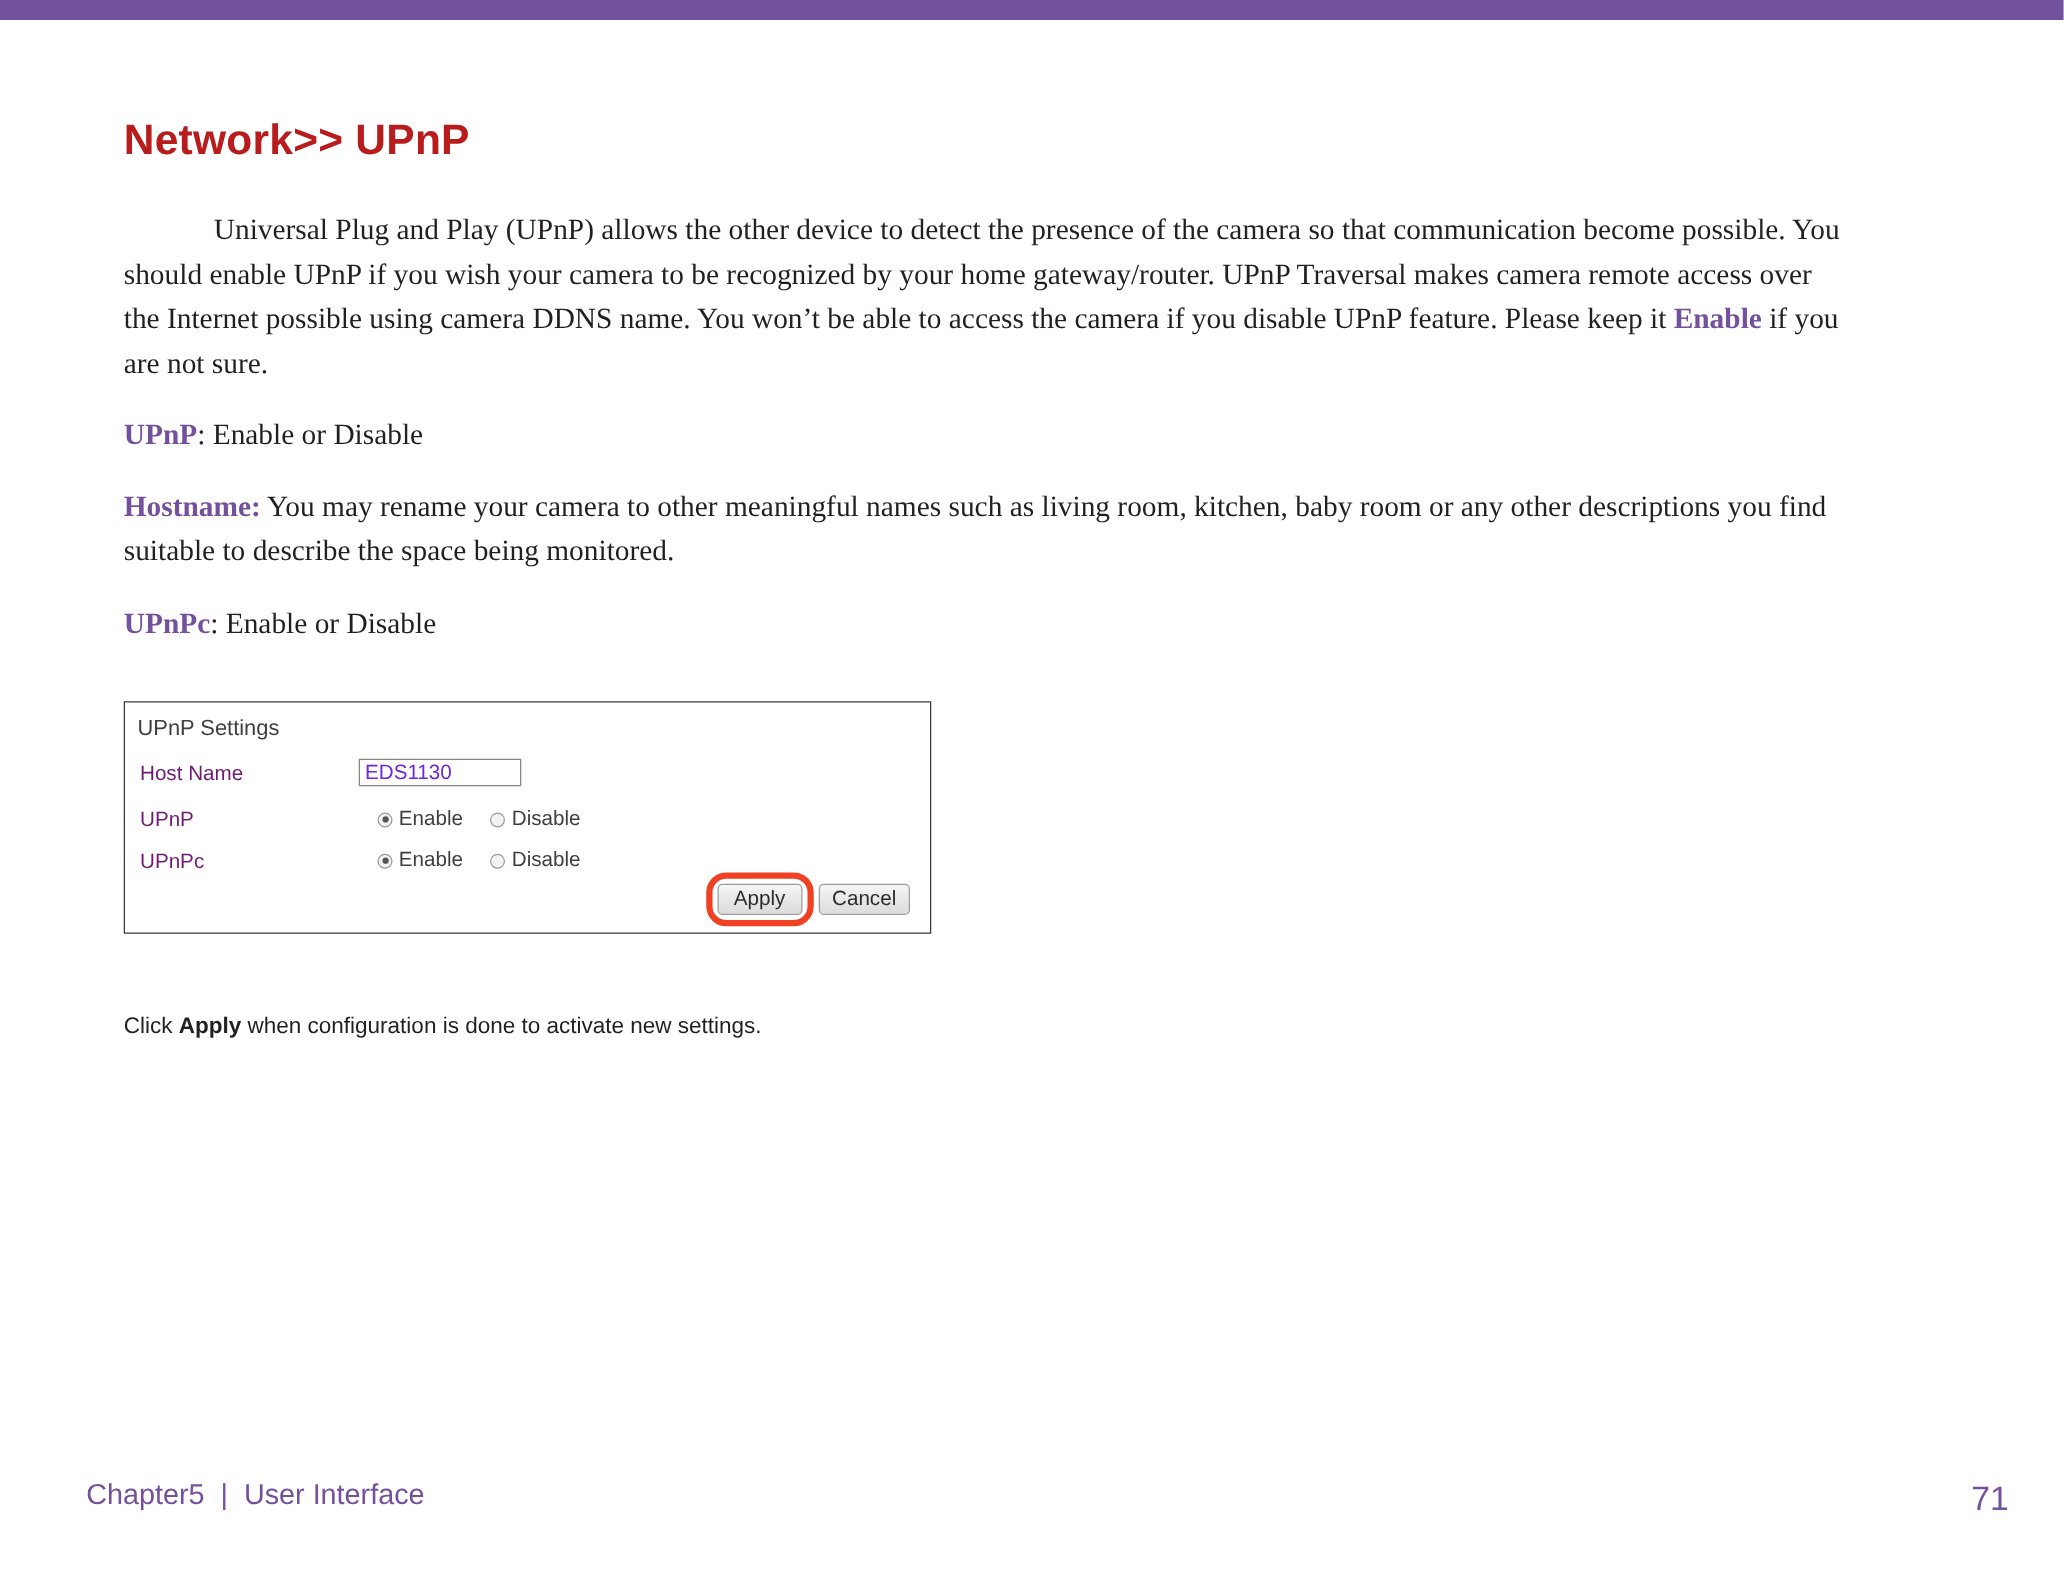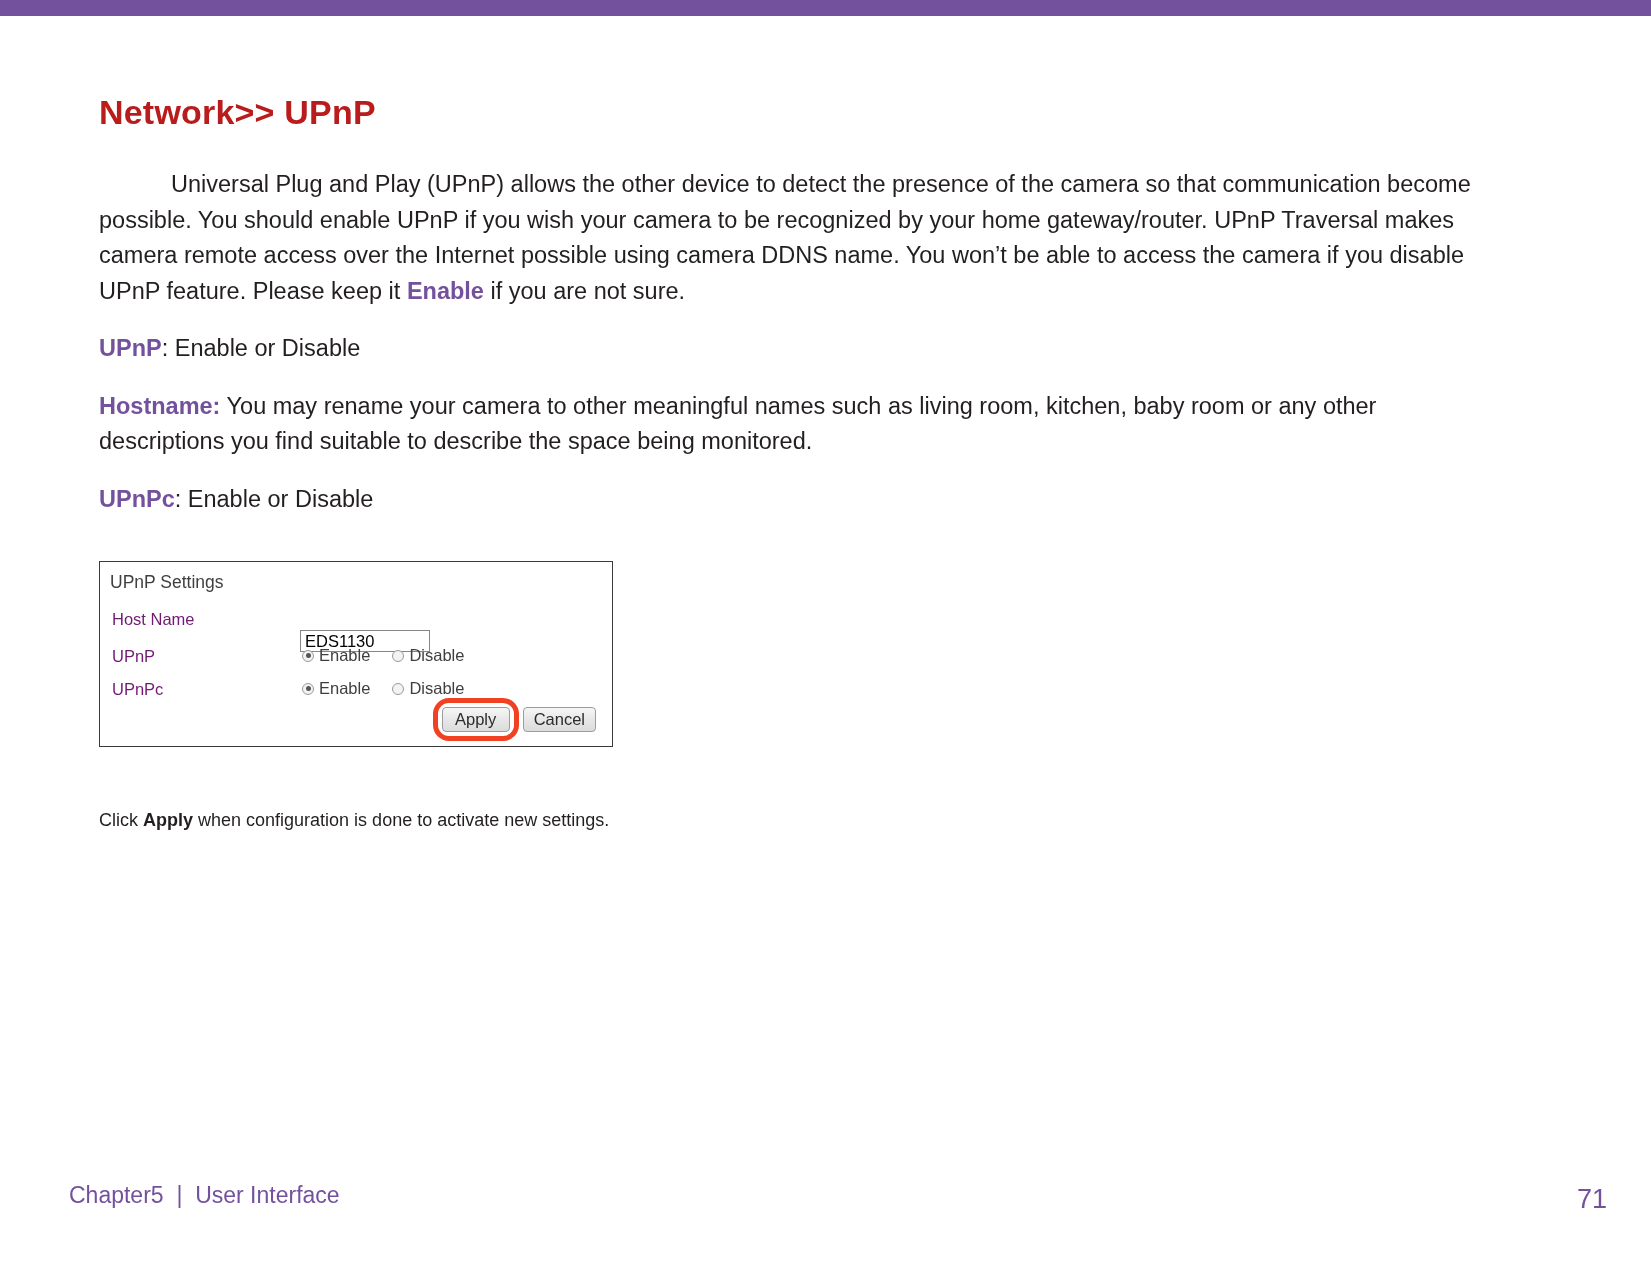--- a/index.html
+++ b/index.html
@@ -50,20 +50,21 @@
     white-space: pre;
   }
 
   
   .para {
     font-size: 23.5px;
     color: #231f20;
     line-height: 35.5px;
     margin: 0 0 22px 0;
     text-align: left;
+    font-family: Liberation Serif, serif;
   }
   .para.first {
     text-indent: 72px;
     width: 1375px;
   }
   .para.hostname-para {
     width: 1385px;
   }
   .em-purple {
     color: #74519d;
@@ -74,21 +75,21 @@
     color: #231f20;
   }
   .para.tight {
     margin-bottom: 22px;
   }
 
   
   .settings-panel {
     position: relative;
     margin-top: 44px;
-    width: 514px;
+    width: 646px;
     height: 186px;
     border: 1px solid #3a3a3a;
     background: #ffffff;
     box-sizing: border-box;
     font-family: "Liberation Sans", sans-serif;
   }
   .panel-title {
     position: absolute;
     left: 10px;
     top: 10px;
@@ -108,33 +109,32 @@
   .row-label {
     position: absolute;
     left: 0;
     top: 3px;
     font-size: 16.5px;
     color: #701a75;
     width: 180px;
   }
   .host-input {
     position: absolute;
-    left: 188px;
+    left: 175px;
     top: 0;
     width: 130px;
     height: 22px;
     border: 1px solid #868686;
     background: #ffffff;
     font-size: 16.5px;
-    color: #000000;
+    color: #6d28d9;
     padding: 1px 4px;
     box-sizing: border-box;
     font-family: "Liberation Sans", sans-serif;
     line-height: 20px;
-    margin-top: 23px;
   }
 
   .radio-group {
     position: absolute;
     left: 190px;
     top: 2px;
     display: flex;
     align-items: center;
   }
   .radio-item {

